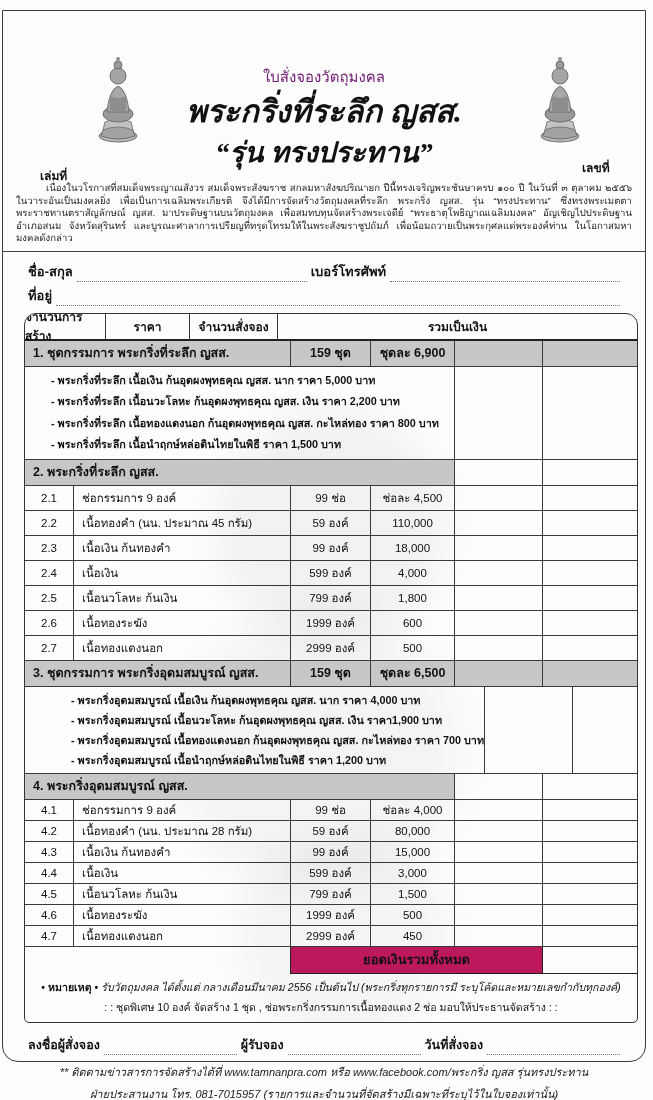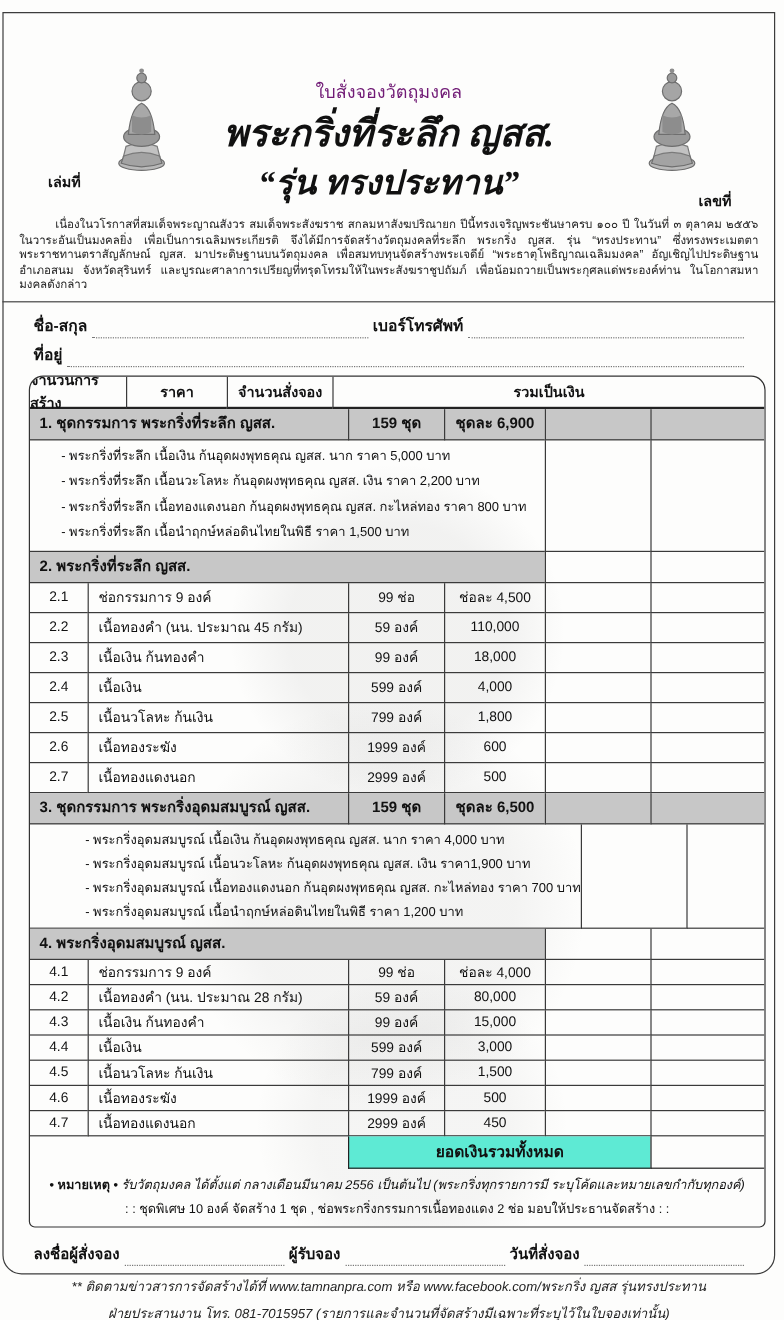--- a/index.html
+++ b/index.html
@@ -13,21 +13,21 @@
     border:1.6px solid #3c3c3c;border-radius:0 0 16px 16px;
     box-sizing:border-box;background:transparent;pointer-events:none;
   }
   .content{position:absolute;left:2px;top:10px;width:644px;}
 
   
   .header{position:relative;height:168px;}
   .amulet{position:absolute;top:42px;width:46px;height:92px;}
   .amulet.left{left:93px;}
   .amulet.right{left:535px;}
-  .vol{position:absolute;left:38px;top:132px;font-size:12px;font-weight:bold;}
+  .vol{position:absolute;left:38px;top:156px;font-size:12px;font-weight:bold;}
   .num{position:absolute;left:580px;top:148px;font-size:12px;font-weight:bold;}
   .form-type{position:absolute;left:0;right:0;top:55px;text-align:center;font-size:15px;color:#701a75;}
   .title{
     position:absolute;left:0;right:0;top:76px;text-align:center;
     font-family:"Liberation Serif",serif;font-style:italic;font-weight:bold;font-size:31px;
   }
   .subtitle{
     position:absolute;left:0;right:0;top:120px;text-align:center;
     font-family:"Liberation Serif",serif;font-style:italic;font-weight:bold;font-size:28px;
   }
@@ -57,37 +57,37 @@
       radial-gradient(circle at 48% 62%, rgba(90,90,90,.06) 0 110px, transparent 170px),
       radial-gradient(circle at 52% 88%, rgba(90,90,90,.05) 0 80px, transparent 130px);
   }
   .grid{position:relative;}
   .trow{display:flex;align-items:stretch;}
   .c{box-sizing:border-box;display:flex;align-items:center;border-bottom:1px solid #3a3a3a;}
   .c + .c{border-left:1.1px solid #3a3a3a;}
   .w-num{flex:0 0 48px;justify-content:center;}
   .w-desc{flex:0 0 217px;padding-left:8px;}
   .w-titlewide{flex:0 0 265px;padding-left:8px;}   
-  .w-titlefull{flex:0 0 429px;padding-left:8px;}   
+  .w-titlefull{flex:0 0 429px;padding-left:8px;font-weight:bold;}   
   .w-qty{flex:0 0 80px;justify-content:center;}
   .w-price{flex:0 0 84px;justify-content:center;}
   .w-order{flex:0 0 88px;}
   .w-total{flex:1;}
   .row-head{height:27px;font-weight:bold;font-size:12px;}
   .row-head .c{justify-content:center;padding-left:0;border-bottom:2px solid #222;}
   .row-sec{height:26px;font-weight:bold;font-size:12.5px;}
   .sec-bg{background:#c7c7c7;}
   .row-sub{height:25px;font-size:11.5px;}
   .sec4 .row-sub{height:21px;}
   .bullets-cell{flex-direction:column;align-items:flex-start;justify-content:center;padding:3px 0 3px 26px;}
   .bullet-line{font-size:10.8px;line-height:21.5px;white-space:nowrap;}
   .sec3b .bullet-line{line-height:20px;margin-left:20px;}
   .row-total{height:27px;font-weight:bold;font-size:13px;}
   .spacer-cell{border:none !important;background:transparent;}
-  .total-label-cell{flex:0 0 252px;justify-content:center;background:#5eead4;border-left:1.4px solid #222 !important;border-bottom:1.6px solid #222;}
+  .total-label-cell{flex:0 0 252px;justify-content:center;background:#be185d;border-left:1.4px solid #222 !important;border-bottom:1.6px solid #222;}
   .total-amount-cell{flex:1;border-left:1.4px solid #222 !important;border-bottom:1.6px solid #222;}
 
   
   .notes{position:relative;padding:5px 10px 6px 10px;font-size:10.6px;text-align:center;}
   .notes .l1{margin-bottom:3px;}
   .notes .lbl{font-weight:bold;font-style:normal;}
   .notes .it{font-style:italic;}
 
   
   .sig{margin:12px 22px 0 26px;display:flex;align-items:flex-end;font-size:12.5px;font-weight:bold;}

